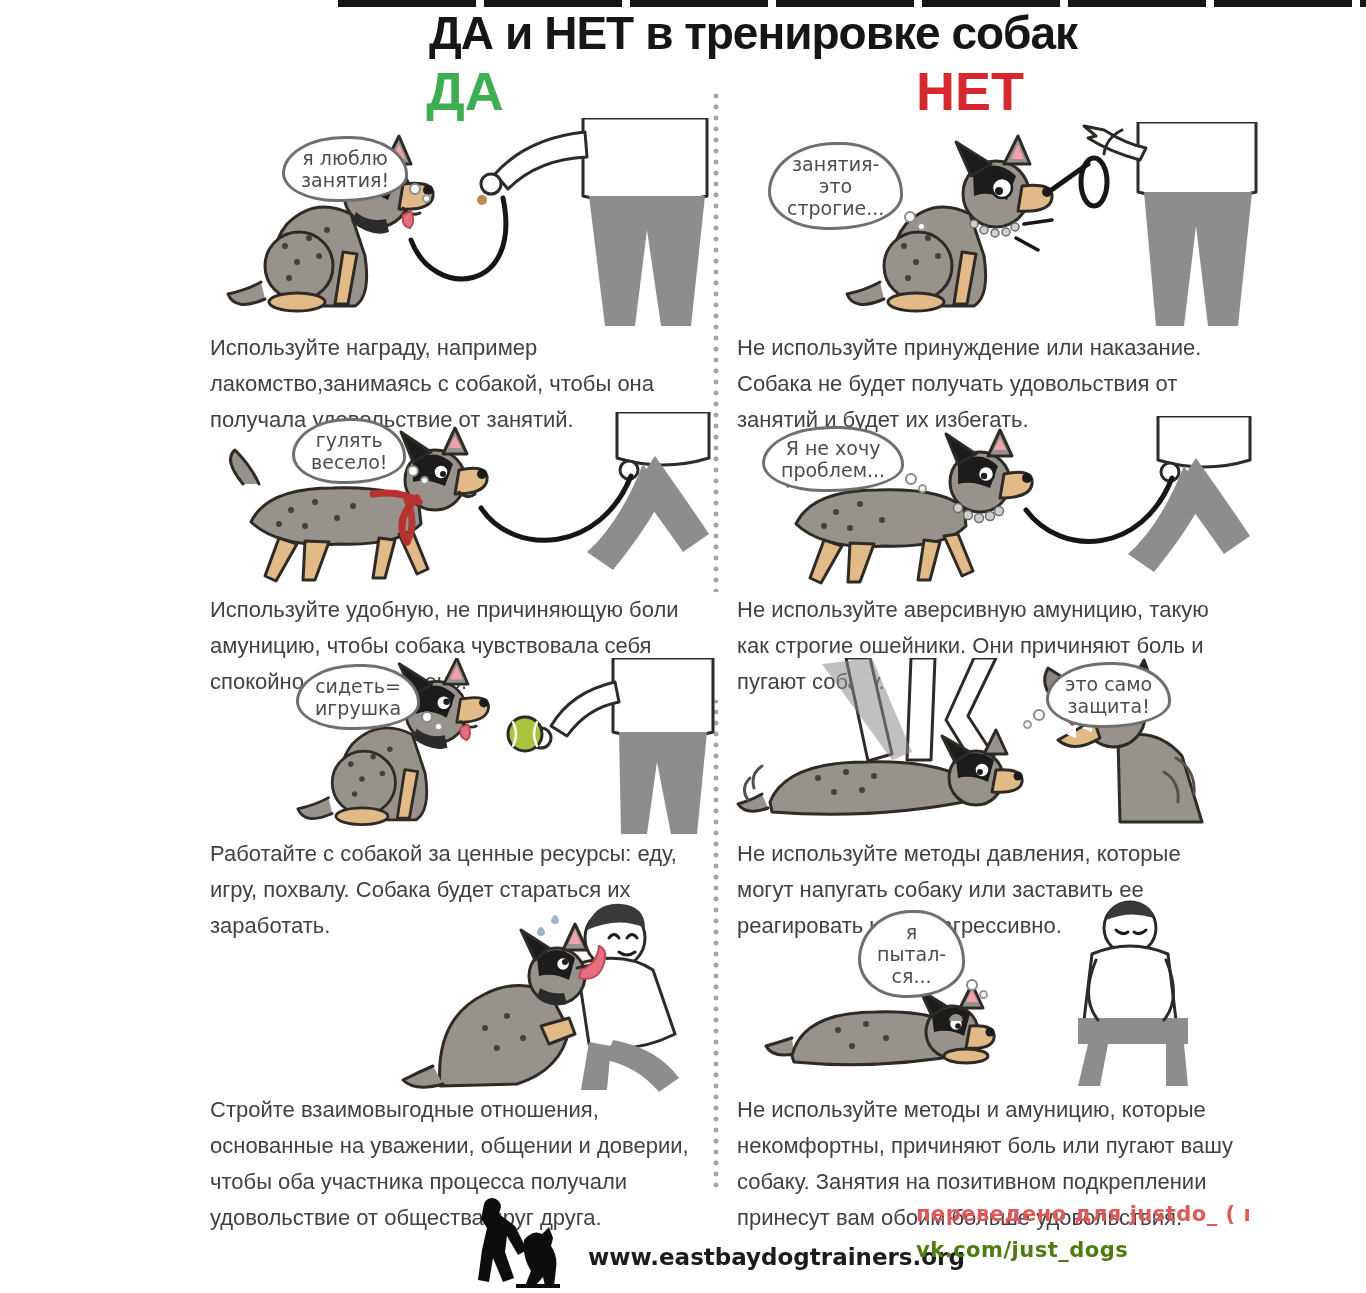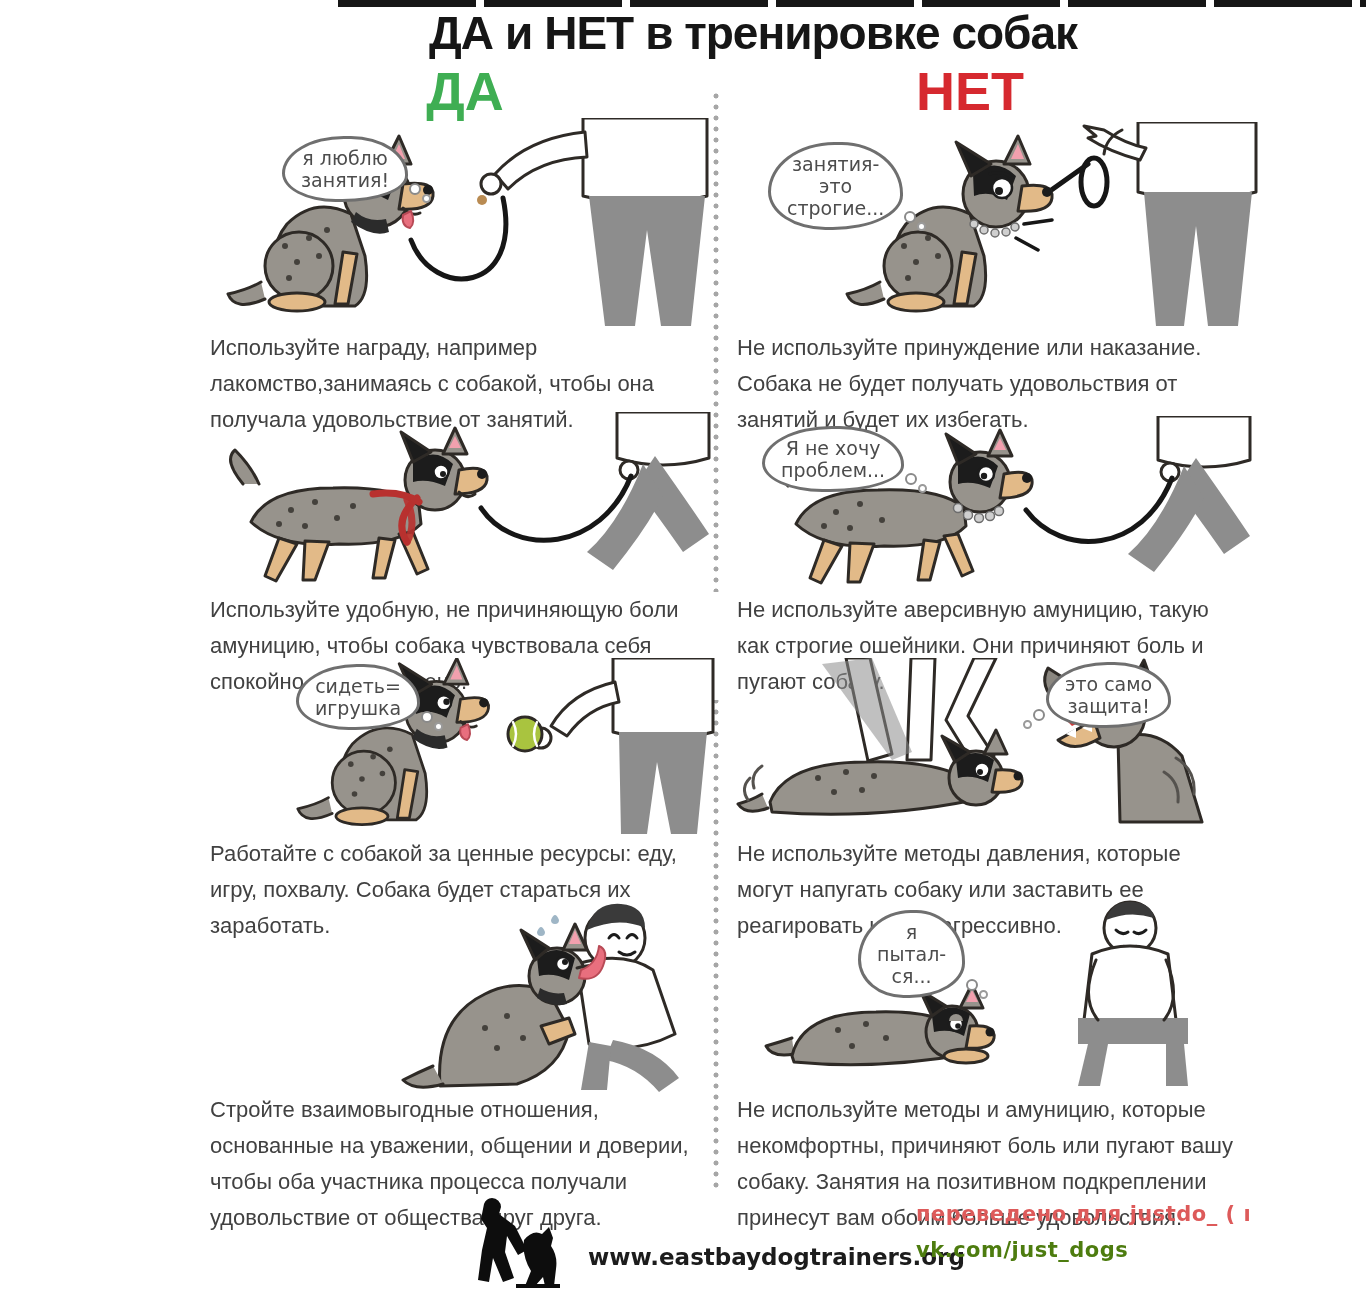--- a/index.html
+++ b/index.html
@@ -194,20 +194,24 @@
       <path d="M238,66 q8,8 16,2" fill="none" stroke="#2e2a26" stroke-width="3"></path>
       <circle cx="220" cy="46" r="7.5" fill="#fff" stroke="#1c1c1c" stroke-width="2.5"></circle>
         <circle cx="222" cy="48" r="3" fill="#1c1c1c"></circle>
       <g stroke="#b8312f" stroke-width="7" fill="none">
         <path d="M196,72 q-24,22 -10,44"></path>
           <path d="M152,68 q28,-4 46,8"></path>
           <path d="M186,116 q10,-18 0,-42" opacity="0.9"></path>
       </g>
     </g>
   </svg>
+  <div class="bubble" style="left:292px;top:418px;">
+    <span class="bl">гулять</span>
+    <span class="bl">весело!</span>
+  </div>
   <p class="cap" style="left:210px;top:592px;width:520px;background:#fff;">Используйте удобную, не причиняющую боли амуницию, чтобы собака чувствовала себя спокойно и расслаблено.</p>
 
   <svg class="scene" style="left:726px;top:416px;" width="545" height="172" viewBox="0 0 545 172">
     <g>
       <path d="M432,0 h92 v44 q-46,14 -92,0 Z" fill="#fff" stroke="#2e2a26" stroke-width="3"></path>
       <path d="M470,42 Q504,90 524,120 L498,138 Q470,98 450,72 Z" fill="#8d8d8d"></path>
       <path d="M458,50 Q434,110 402,138 L428,156 Q462,114 478,82 Z" fill="#8d8d8d"></path>
       <circle cx="444" cy="56" r="9" fill="#fff" stroke="#2e2a26" stroke-width="3"></circle>
     </g>
     <path d="M446,62 C416,138 336,142 300,94" fill="none" stroke="#161616" stroke-width="5"></path>

